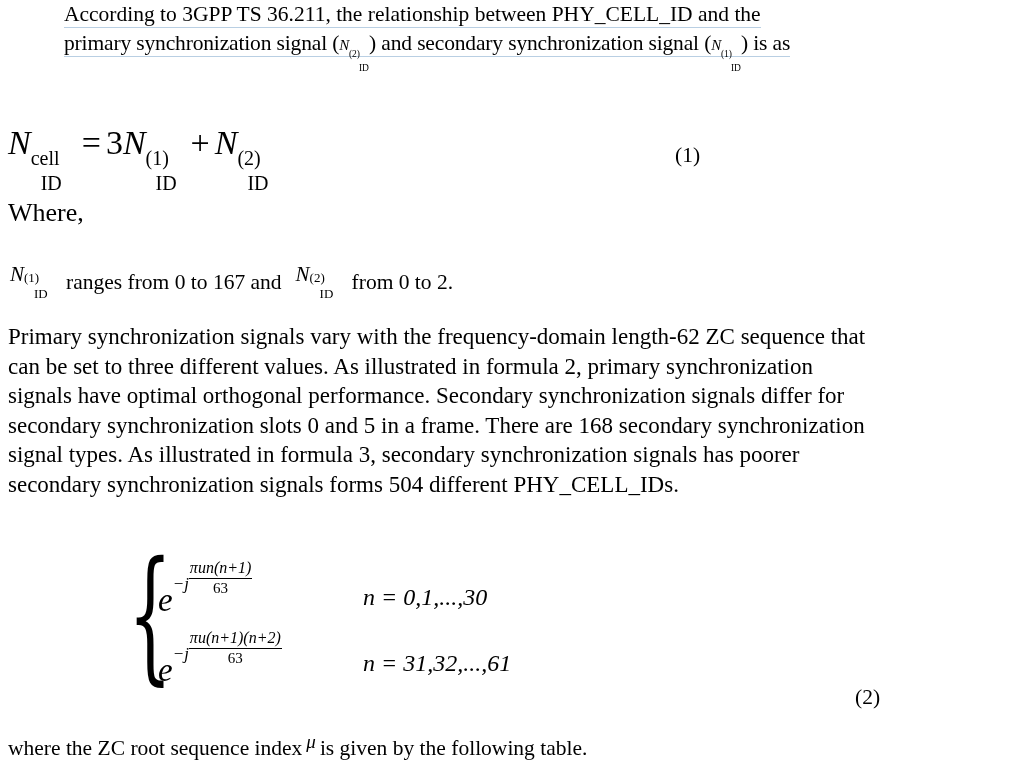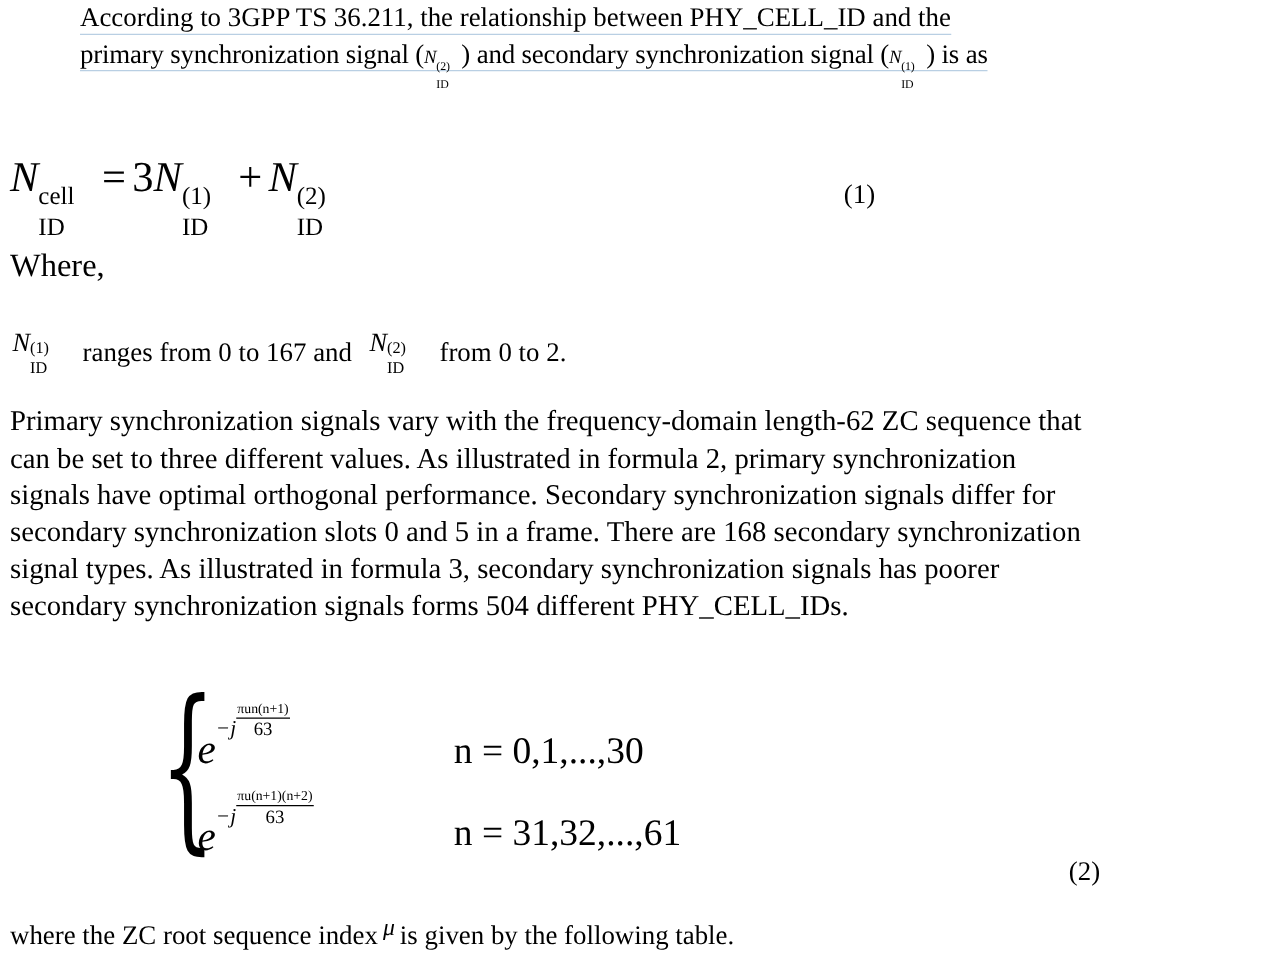--- a/index.html
+++ b/index.html
@@ -41,21 +41,21 @@
     vertical-align: baseline;
   }
   .nsub .sup {
     position: absolute;
     left: 0;
     font-style: normal;
     white-space: nowrap;
   }
   .nsub .sub {
     position: absolute;
-    left: 0;
+    left: 10px;
     font-style: normal;
     white-space: nowrap;
   }
 
   
   .nsub.inline { font-size: 15px; }
   .nsub.inline .base { font-size: 15px; }
   .nsub.inline .sup { top: -10px; font-size: 9.5px; }
   .nsub.inline .sub { top: 4px; font-size: 9.5px; }
 
@@ -212,34 +212,36 @@
     display: inline-block;
     vertical-align: middle;
     text-align: center;
     position: relative;
     top: 1px;
   }
   .frac .num {
     display: block;
     padding: 0 1px 1px 1px;
     border-bottom: 1.3px solid #000;
-    font-size: 11px;
+    font-size: 16px;
+    font-style: italic;
     white-space: nowrap;
   }
   .frac .den {
     display: block;
     padding-top: 1px;
     font-size: 15px;
     font-style: normal;
   }
 
   .case-range {
     position: absolute;
-    font-size: 30px;
-    white-space: nowrap;
+    font-size: 24px;
+    white-space: nowrap;
+    font-style: italic;
   }
   .case-range.r1 { left: 355px; top: 28px; }
   .case-range.r2 { left: 355px; top: 94px; }
 
   #formula-2-number {
     position: absolute;
     left: 855px;
     top: 685px;
     font-size: 21.5px;
   }

